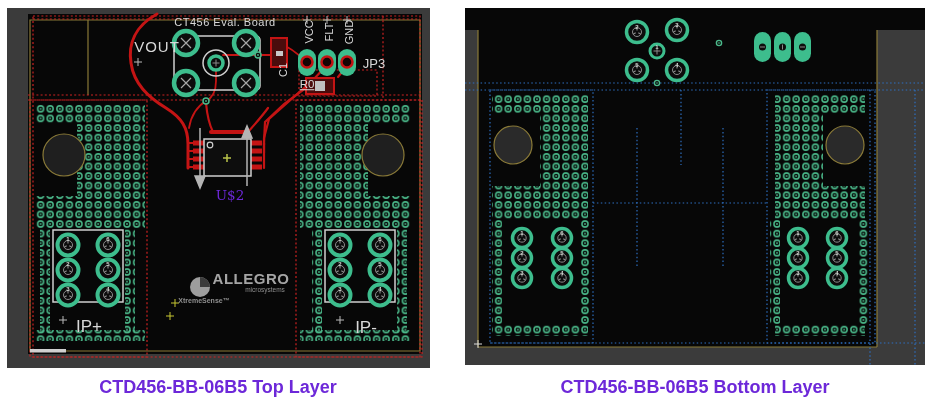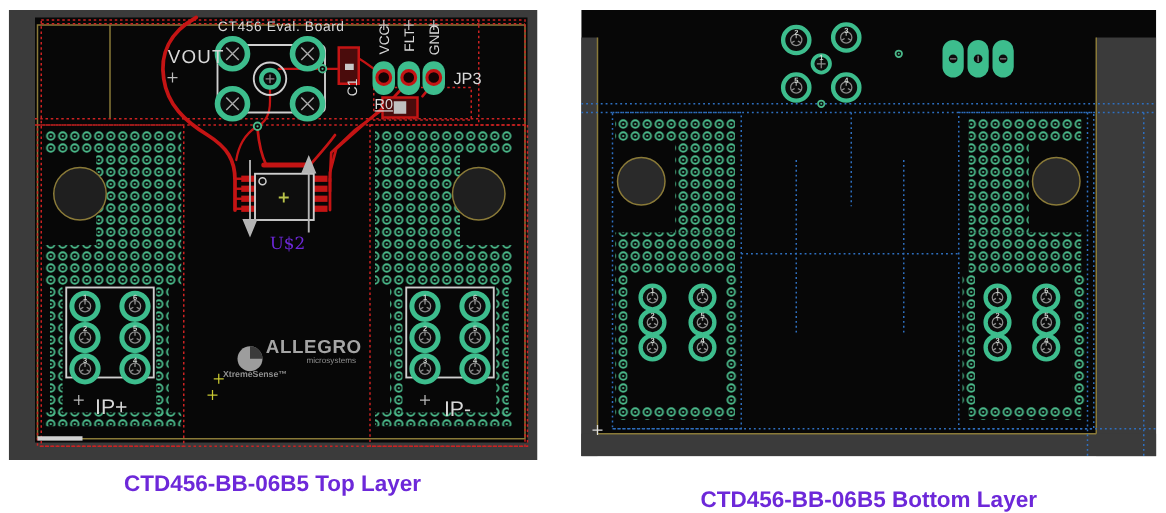--- a/index.html
+++ b/index.html
@@ -332,14 +332,14 @@
 
     <span class="pn" style="left:333px;top:225px;">1</span>
     <span class="pn" style="left:333px;top:245px;">2</span>
     <span class="pn" style="left:333px;top:265px;">3</span>
     <span class="pn" style="left:372px;top:225px;">6</span>
     <span class="pn" style="left:372px;top:245px;">5</span>
     <span class="pn" style="left:372px;top:265px;">4</span>
   </div>
 
   <span class="caption" style="left:218px;top:387px;">CTD456-BB-06B5 Top Layer</span>
-  <span class="caption" style="left:695px;top:400px;">CTD456-BB-06B5 Bottom Layer</span>
+  <span class="caption" style="left:695px;top:387px;">CTD456-BB-06B5 Bottom Layer</span>
 </div>
 
 </body></html>

